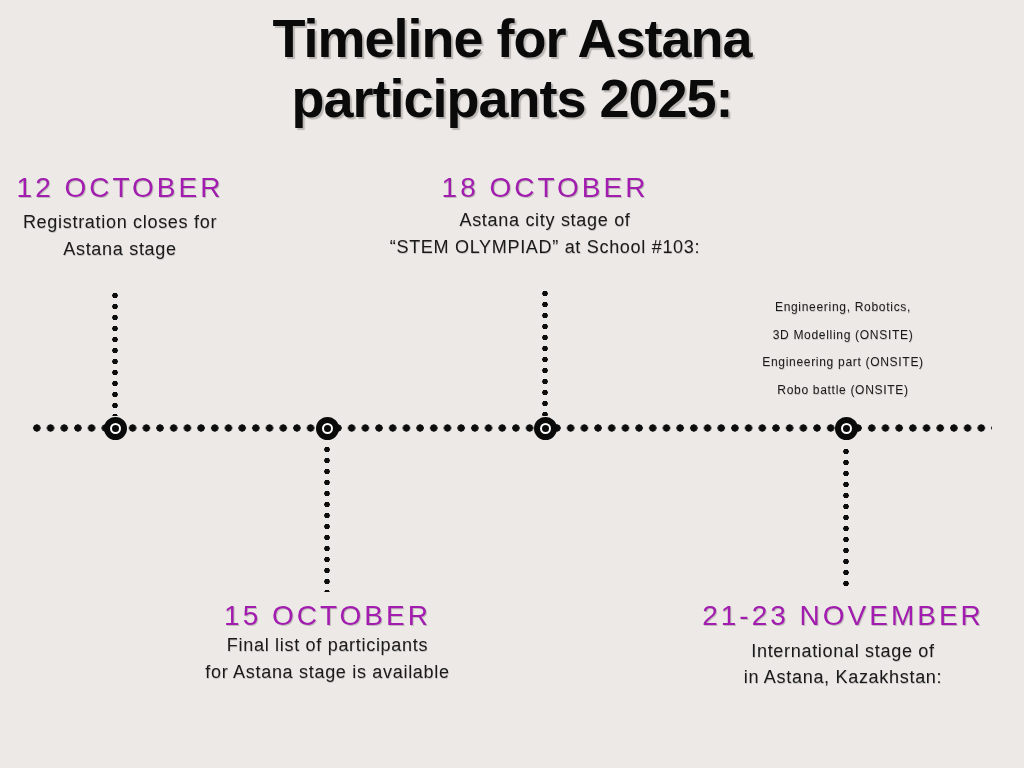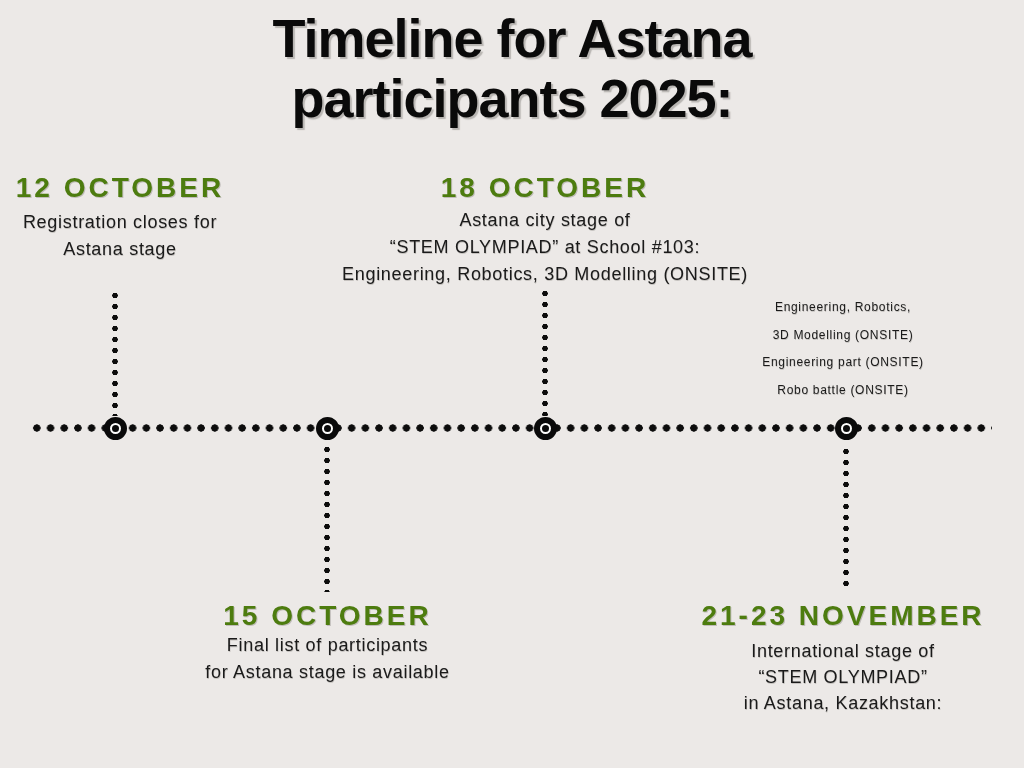--- a/index.html
+++ b/index.html
@@ -18,22 +18,22 @@
     text-align: center;
     font-size: 54px; font-weight: bold; letter-spacing: -1px;
     line-height: 60px; color: #0a0a0a;
     text-shadow: 2px 2px 1px rgba(90,85,80,0.35);
     margin: 0;
   }
 
   
   .block { position: absolute; text-align: center; }
   .date {
-    font-size: 28px; font-weight: bold; letter-spacing: 3px;
-    color: #4d7c0f; white-space: nowrap;
+    font-size: 28px; font-weight: normal; letter-spacing: 3px;
+    color: #a21caf; white-space: nowrap;
     text-shadow: 1px 1px 0 rgba(90,85,80,0.3);
   }
   .desc {
     font-size: 18px; letter-spacing: 0.7px; line-height: 27px;
     color: #1a1a1a;
     text-shadow: 0.5px 0.5px 0 rgba(110,105,100,0.3);
   }
   .b1 { left: 0px;   width: 240px; top: 172px; }
   .b1 .desc { margin-top: 5px; text-align: center; }
   .b3 { left: 305px; width: 480px; top: 172px; }
@@ -98,21 +98,20 @@
       <div>Registration closes for</div>
       <div>Astana stage</div>
     </div>
   </div>
 
   <div class="block b3">
     <div class="date">18 OCTOBER</div>
     <div class="desc">
       <div>Astana city stage of</div>
       <div>“STEM OLYMPIAD” at School #103:</div>
-      <div>Engineering, Robotics, 3D Modelling (ONSITE)</div>
     </div>
   </div>
 
   <div class="side-note">
     <div>Engineering, Robotics,</div>
     <div>3D Modelling (ONSITE)</div>
     <div>Engineering part (ONSITE)</div>
     <div>Robo battle (ONSITE)</div>
   </div>
 
@@ -121,21 +120,20 @@
     <div class="desc">
       <div>Final list of participants</div>
       <div>for Astana stage is available</div>
     </div>
   </div>
 
   <div class="block b4">
     <div class="date">21-23 NOVEMBER</div>
     <div class="desc">
       <div>International stage of</div>
-      <div>“STEM OLYMPIAD”</div>
       <div>in Astana, Kazakhstan:</div>
     </div>
   </div>
 
   <div class="hline"></div>
   <div class="vline v1"></div>
   <div class="vline v2"></div>
   <div class="vline v3"></div>
   <div class="vline v4"></div>
 

